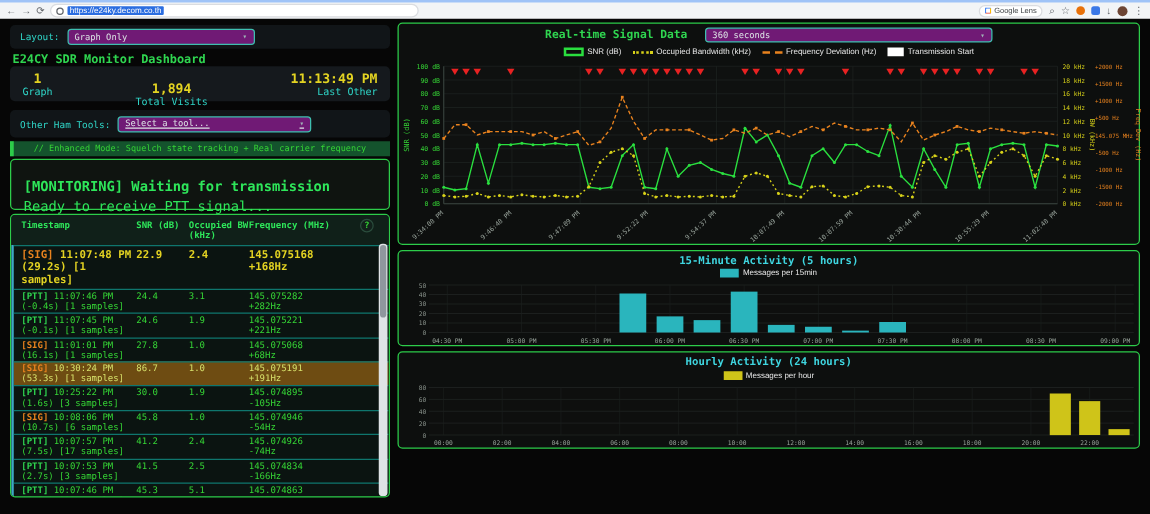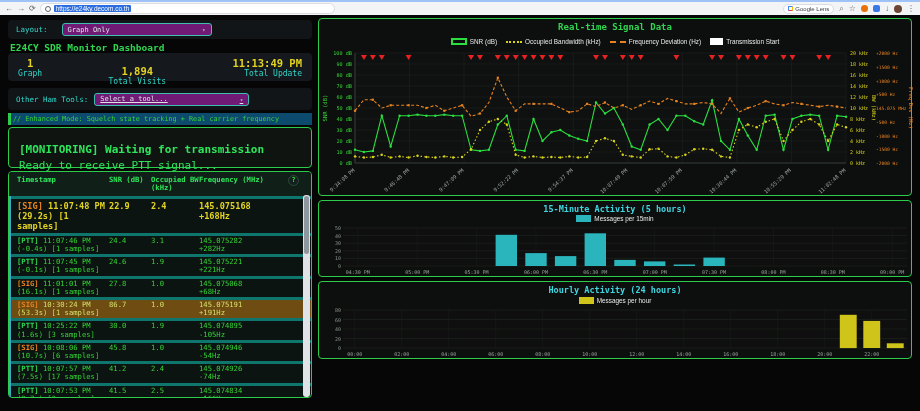--- a/index.html
+++ b/index.html
@@ -21,48 +21,48 @@
   .lens-ic{width:5px;height:5px;border:1px solid #4285f4;border-bottom-color:#ea4335;border-right-color:#fbbc04;border-radius:1px;display:inline-block;}
   .ext1{width:7px;height:7px;border-radius:50%;background:#e8710a;display:inline-block;}
   .ext2{width:7px;height:7px;border-radius:2px;background:#3b78e7;display:inline-block;}
   .avatar{width:8px;height:8px;border-radius:50%;background:#6d4534;display:inline-block;}
 
   
   .panel{position:absolute;background:#111518;border-radius:4px;}
   .gborder{border:1px solid #2dcc4a;}
 
   
-  .layout-bar{left:8px;top:20px;width:304px;height:19px;display:flex;align-items:center;gap:14px;padding:0 8px;}
+  .layout-bar{left:8px;top:20px;width:304px;height:19px;display:flex;align-items:center;gap:6px;padding:0 8px;}
   .lbl{color:#2fd6c8;font-size:7.5px;}
   .selbox{background:#701a75;border:1px solid #3fbfb0;border-radius:3px;color:#dde4e6;
     font-size:7px;height:13px;display:flex;align-items:center;padding:0 5px;justify-content:space-between;cursor:pointer;}
   .caret{color:#9fb3b6;font-size:6px;margin-left:6px;}
   .dash-title{position:absolute;left:10px;top:42px;color:#2fd650;font-size:9.5px;font-weight:bold;}
   .stats{left:8px;top:53px;width:304px;height:28px;display:flex;align-items:center;padding:0 10px;background:#15191d;}
   .stat{display:flex;flex-direction:column;align-items:center;}
   .stat .v{color:#e3d322;font-size:10.5px;font-weight:bold;}
   .stat .l{color:#2fd6c8;font-size:8px;}
   .stat.mid{flex:1;margin-top:16px;}
   .stat.right{align-items:flex-end;}
   .tools-bar{left:8px;top:88px;width:304px;height:22px;display:flex;align-items:center;gap:6px;padding:0 8px;}
-  .note{position:absolute;left:8px;top:113px;width:304px;height:12px;background:#0c4a6e;
-    border-left:3px solid #2dcc4a;color:#35d435;font-size:6.8px;display:flex;align-items:center;padding:0 2px;}
+  .note{position:absolute;left:8px;top:113px;width:304px;height:12px;background:#14532d;
+    border-left:3px solid #2dcc4a;color:#35d435;font-size:6.8px;display:flex;align-items:center;padding:0 16px;}
   .monitor{left:8px;top:127px;width:304px;height:41px;background:#0f1410;padding:15px 10px;}
   .mon1{color:#2ee65a;font-size:11px;font-weight:bold;}
   .mon2{color:#2ee65a;font-size:11px;margin-top:3px;}
 
   
   .tablewrap{left:8px;top:171px;width:304px;height:227px;background:#0b1411;overflow:hidden;}
   .thead{position:relative;background:#102019;display:grid;grid-template-columns:92px 42px 48px auto;
     padding:4px 0 3px 8px;color:#2ee65a;font-size:7.2px;font-weight:bold;line-height:8.4px;min-height:22px;}
   .help{position:absolute;right:12px;top:3px;width:11px;height:11px;border:1px solid #2a4c3c;border-radius:50%;
     color:#35d435;font-size:7px;display:flex;align-items:center;justify-content:center;background:#12211b;cursor:pointer;}
   .tbody{position:relative;border-left:2px solid #3fa8c9;height:203px;overflow:hidden;}
   .trow{display:grid;grid-template-columns:92px 42px 48px auto;padding:1px 0 1px 6px;
-    color:#35d435;font-size:7.2px;line-height:8.2px;border-top:3px solid #0f766e;cursor:pointer;}
+    color:#35d435;font-size:7.2px;line-height:8.2px;border-top:1px solid #0f766e;cursor:pointer;}
   .trow .c{padding-right:2px;}
   .tag-sig{color:#e8821e;font-weight:bold;}
   .tag-ptt{color:#2fd650;font-weight:bold;}
   .trow.latest{color:#e3d322;font-weight:bold;font-size:8.6px;line-height:10px;padding:2px 0 2px 6px;}
   .trow.highlight{background:#6e4c12;color:#d6e06a;}
   .scrollbar{position:absolute;right:1px;top:23px;width:7px;height:202px;background:#dfe3e6;border-radius:3px;}
   .thumb{position:absolute;left:1px;top:1px;width:5px;height:58px;background:#8f979e;border-radius:3px;}
 
   
   .chart1{left:318px;top:18px;width:594px;height:178px;background:#0d0f0e;}
@@ -122,21 +122,21 @@
   <div class="stat">
     <span class="v">1</span>
     <span class="l">Graph</span>
   </div>
   <div class="stat mid">
     <span class="v">1,894</span>
     <span class="l">Total Visits</span>
   </div>
   <div class="stat right">
     <span class="v">11:13:49 PM</span>
-    <span class="l">Total Update</span>
+    <span class="l">Last Other</span>
   </div>
 </div>
 
 <div class="panel tools-bar">
   <span class="lbl">Other Ham Tools:</span>
   <div class="selbox" style="width:155px;text-decoration:underline;">
     <span>Select a tool...</span>
     <span class="caret">▾</span>
   </div>
 </div>
@@ -219,20 +219,24 @@
       </div>
     </div>
   <div class="scrollbar">
     <div class="thumb"></div>
   </div>
 </div>
 
 <div class="panel gborder chart1">
   <div class="c1head">
     <span class="c1title">Real-time Signal Data</span>
+    <div class="selbox rangebox">
+      <span>360 seconds</span>
+      <span class="caret">▾</span>
+    </div>
   </div>
   <div class="legend" style="top:19px;">
     <span class="it">
         <span class="sw-snr"></span>
         <span>SNR (dB)</span>
       </span>
     <span class="it">
         <span class="sw-bw"></span>
         <span>Occupied Bandwidth (kHz)</span>
       </span>

